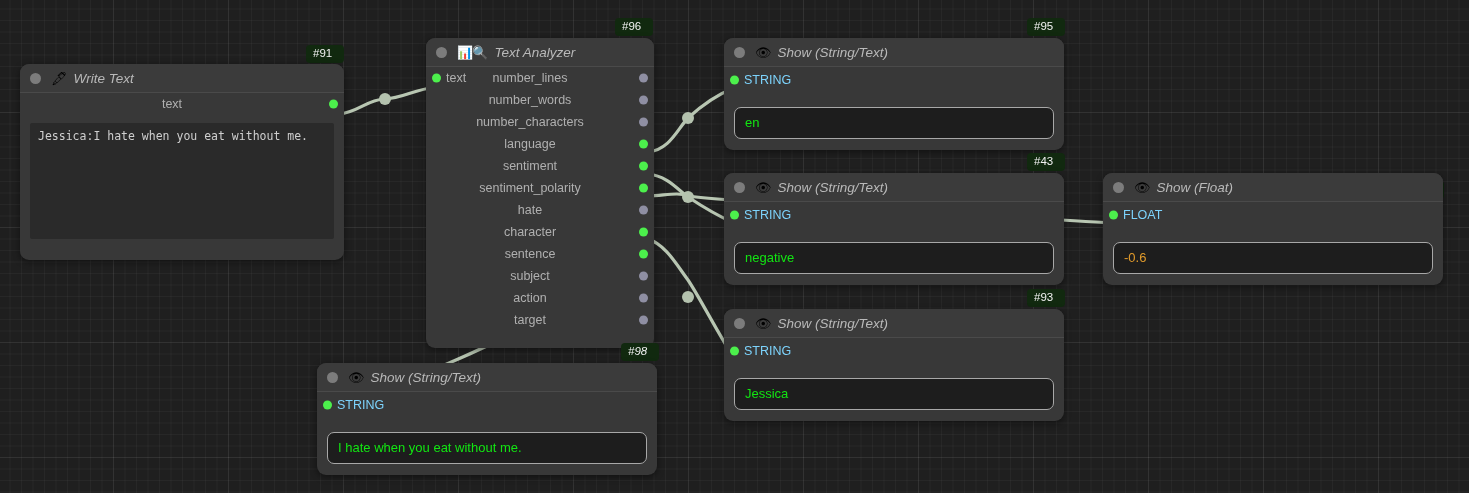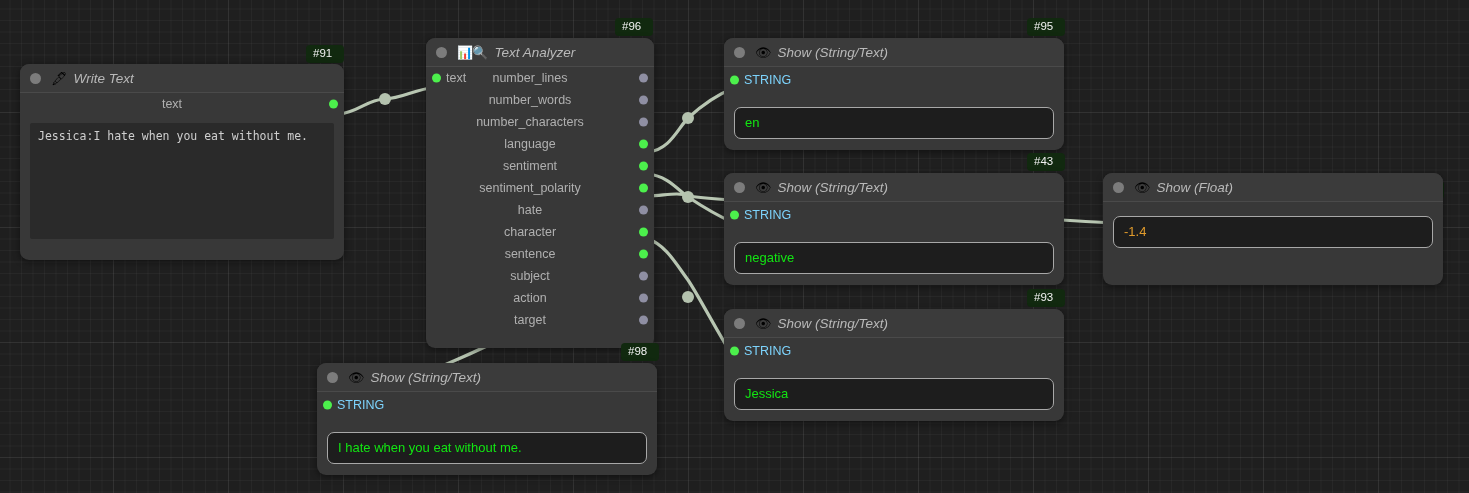--- a/index.html
+++ b/index.html
@@ -250,41 +250,45 @@
   </div>
 
   <div class="badge" style="left:1406px; top:153px;margin-top:28px;">#92</div>
   <div class="node" style="left:1103px; top:173px; width:340px; height:112px;">
     <div class="node-header">
       <span class="hdr-dot"></span>
       <span class="hdr-icon">👁</span>
       <span class="hdr-title">Show (Float)</span>
     </div>
     <div class="node-body">
-      <div class="value-box orange">-1.4</div>
+      <div class="port-row in" style="height:26px;">
+        <span class="dot left on"></span>
+        <span class="port-label caps">FLOAT</span>
+      </div>
+      <div class="value-box orange">-0.6</div>
     </div>
   </div>
 
   <div class="badge" style="left:1027px; top:289px;">#93</div>
   <div class="node" style="left:724px; top:309px; width:340px; height:112px;">
     <div class="node-header">
       <span class="hdr-dot"></span>
       <span class="hdr-icon">👁</span>
       <span class="hdr-title">Show (String/Text)</span>
     </div>
     <div class="node-body">
       <div class="port-row in" style="height:26px;">
         <span class="dot left on"></span>
         <span class="port-label caps">STRING</span>
       </div>
       <div class="value-box green">Jessica</div>
     </div>
   </div>
 
-  <div class="badge" style="left:621px; top:343px;">#98</div>
+  <div class="badge" style="left:621px; top:343px;font-style:italic;">#98</div>
   <div class="node" style="left:317px; top:363px; width:340px; height:112px;">
     <div class="node-header">
       <span class="hdr-dot"></span>
       <span class="hdr-icon">👁</span>
       <span class="hdr-title">Show (String/Text)</span>
     </div>
     <div class="node-body">
       <div class="port-row in" style="height:26px;">
         <span class="dot left on"></span>
         <span class="port-label caps">STRING</span>

